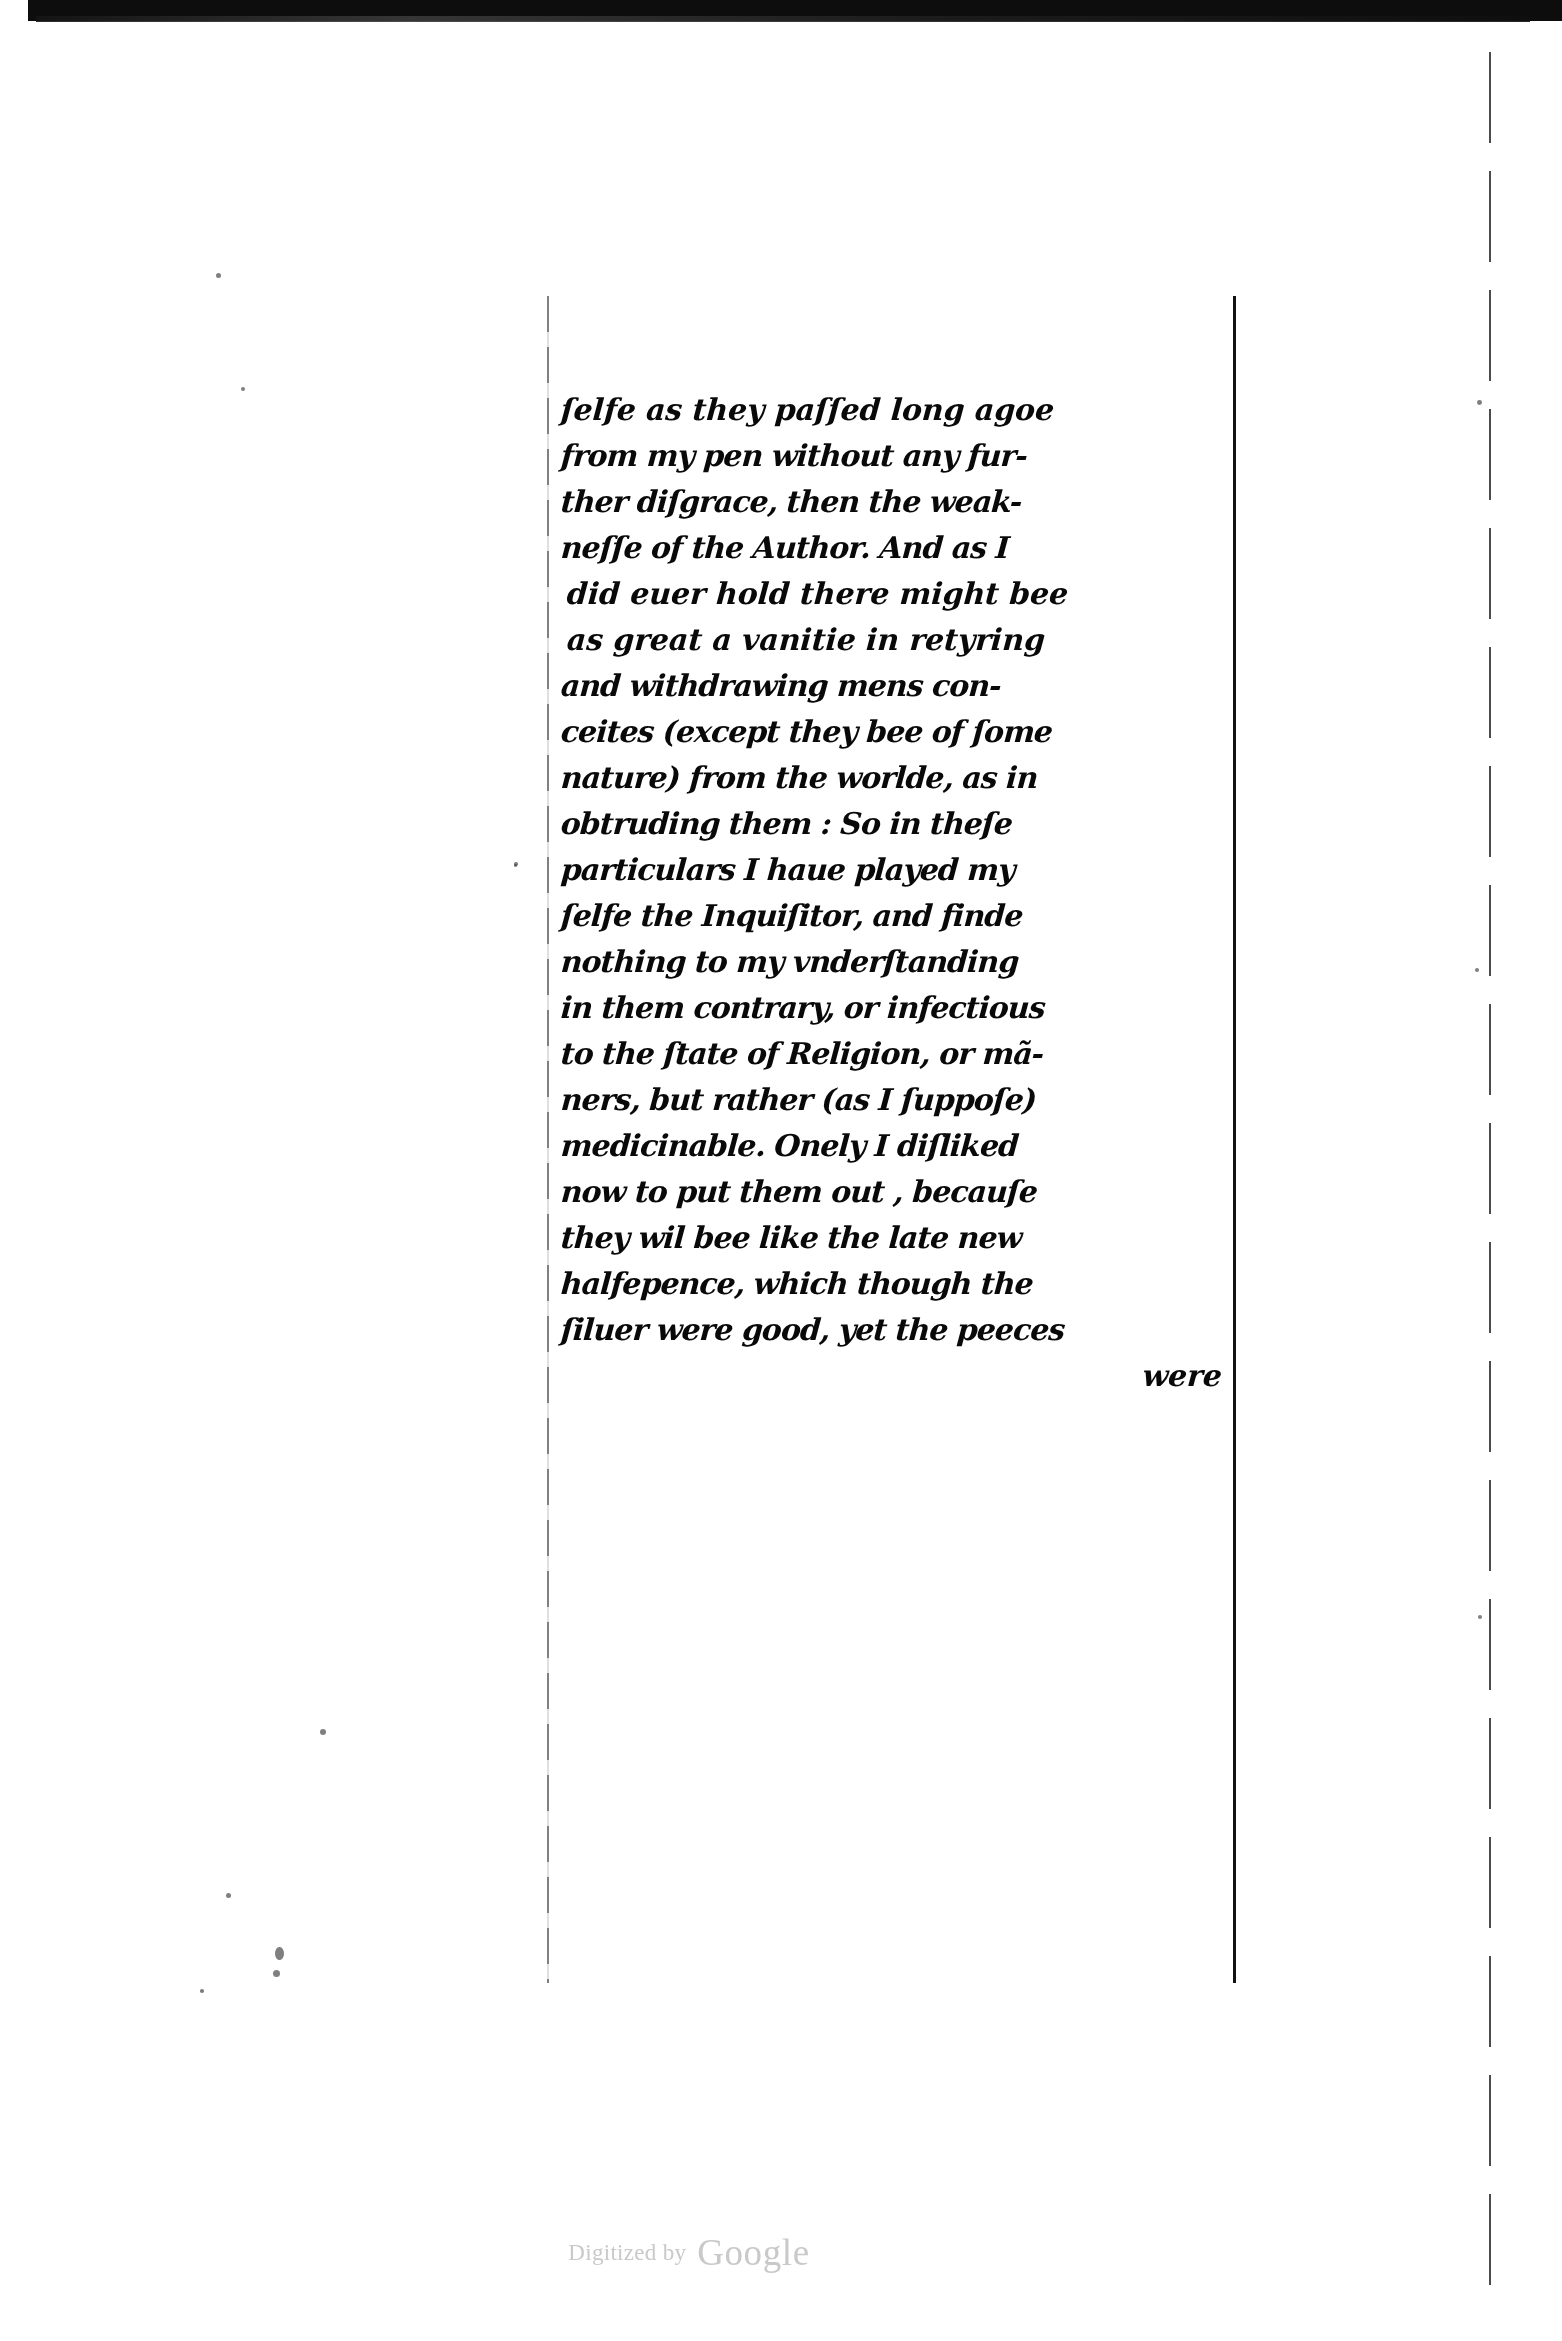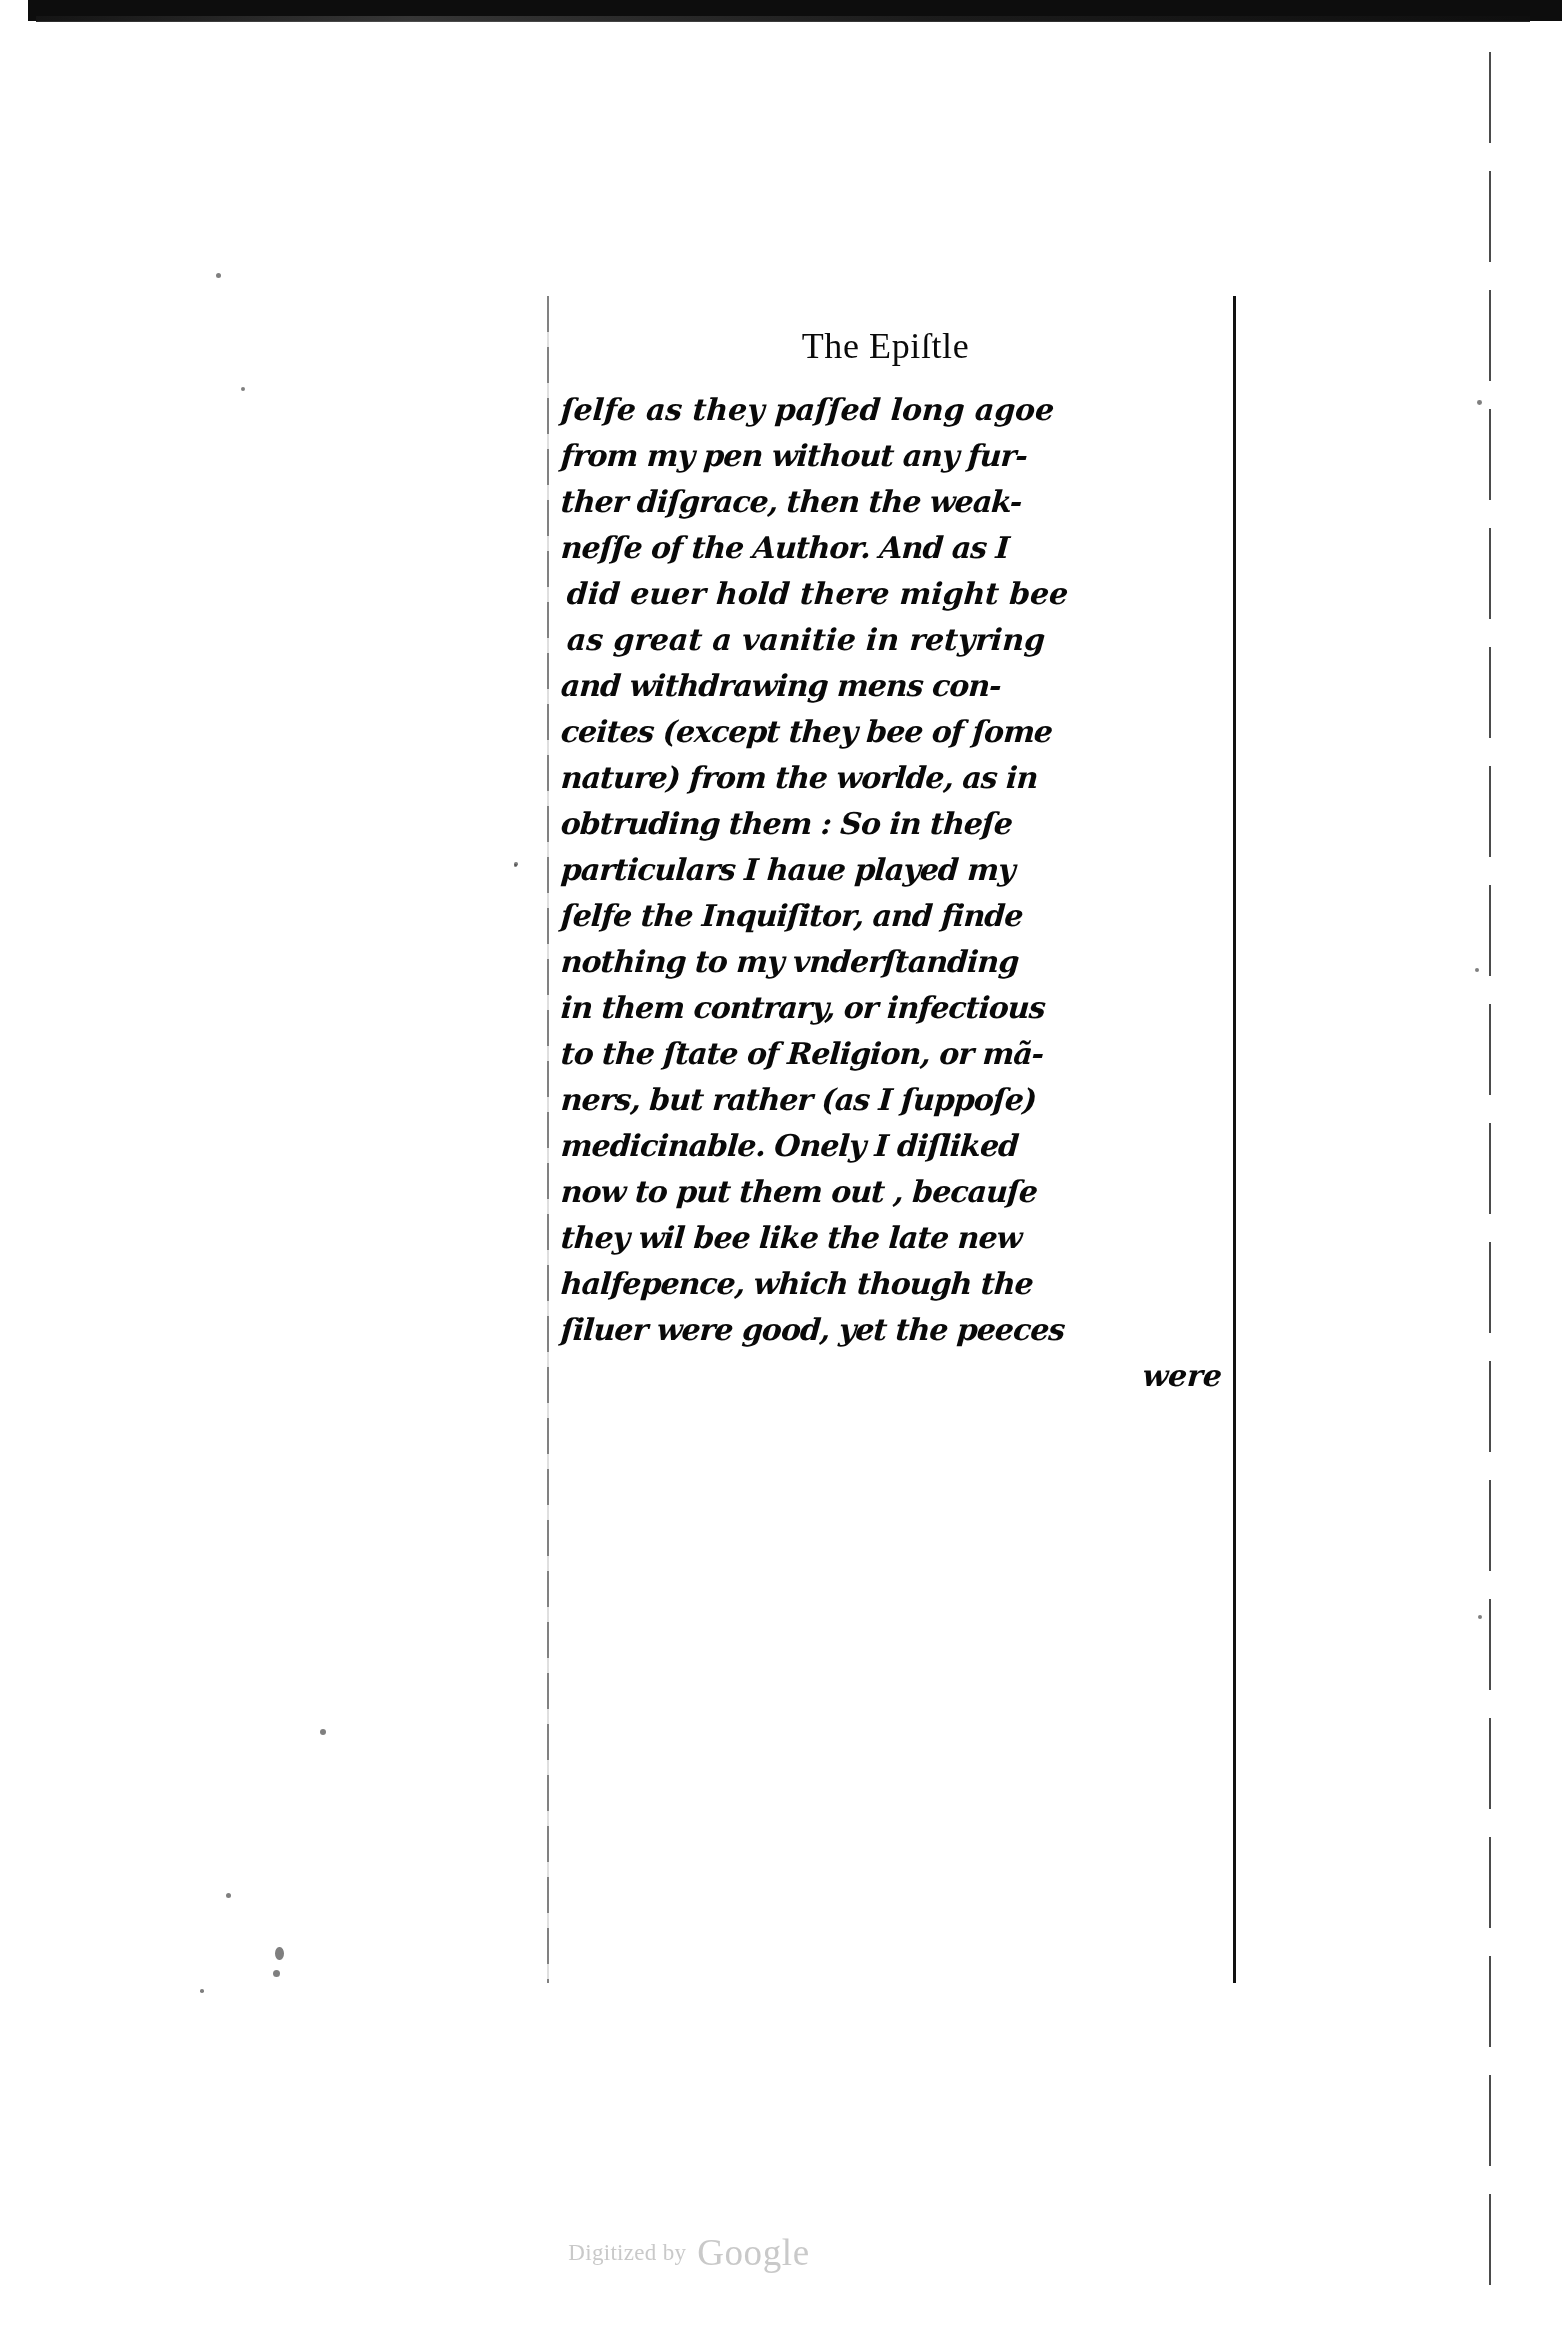--- a/index.html
+++ b/index.html
@@ -155,21 +155,20 @@
   <div class="scan-top-bar"></div>
   <div class="scan-top-fade"></div>
   <div class="scan-left-edge"></div>
   <div class="right-rule"></div>
 
   <div class="text-block">
     <div class="rule-left"></div>
     <div class="rule-right"></div>
   </div>
 
-  <div class="running-head">The Epiſtle</div>
 
   <div class="body-text">
     <div class="line">ſelfe as they paſſed long agoe</div>
     <div class="line tight">from my pen without any fur-</div>
     <div class="line tight">ther diſgrace, then the weak-</div>
     <div class="line tight">neſſe of the Author.  And as I</div>
     <div class="line indent2">did euer hold there might bee</div>
     <div class="line indent2">as great a vanitie in retyring</div>
     <div class="line tight">and withdrawing mens con-</div>
     <div class="line tight">ceites (except they bee of ſome</div>

